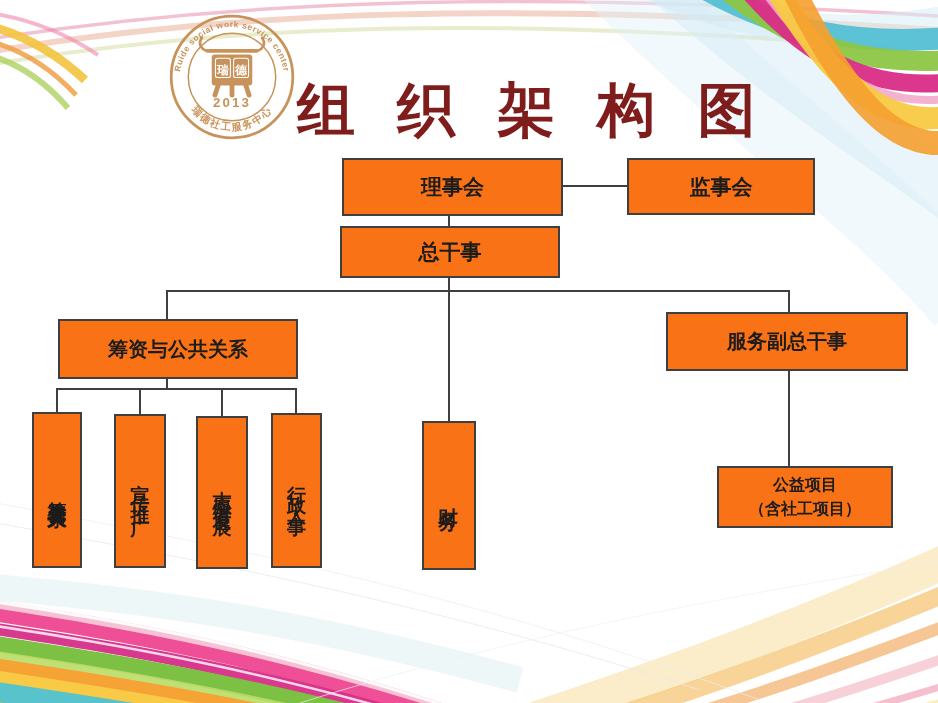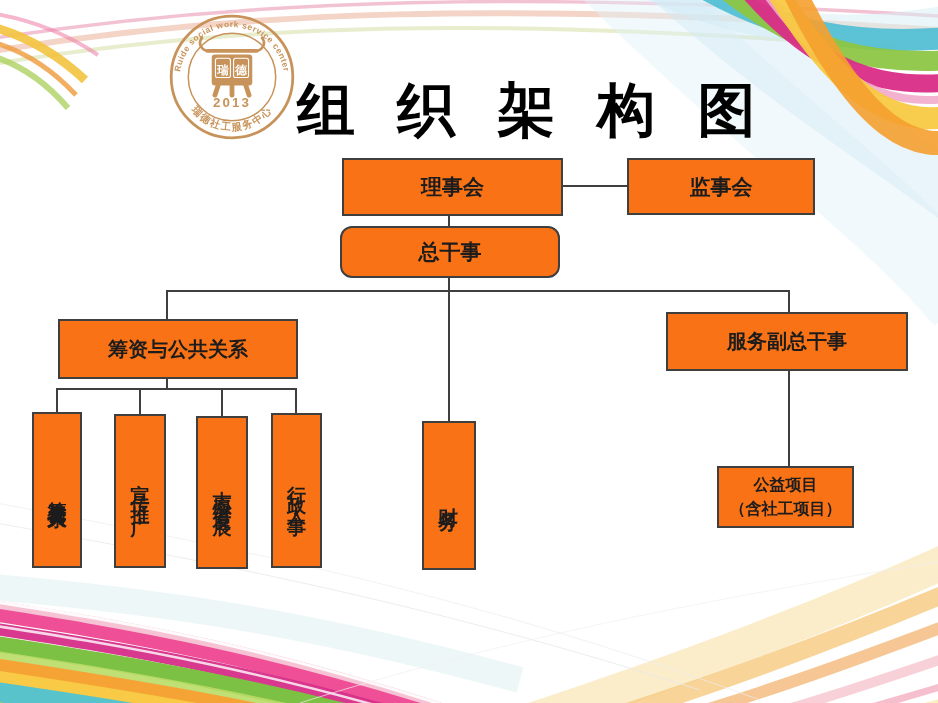--- a/index.html
+++ b/index.html
@@ -3,21 +3,21 @@
 <meta charset="utf-8">
 <style>
   html,body{margin:0;padding:0;background:#ffffff;}
   .canvas{
     position:relative;width:938px;height:703px;overflow:hidden;background:#ffffff;
     font-family:"Liberation Sans","DejaVu Sans",sans-serif;
   }
   svg.bg{position:absolute;left:0;top:0;z-index:0;}
   .title{
     position:absolute;left:297px;top:42px;z-index:2;
-    font-size:58px;font-weight:bold;color:#000000;
+    font-size:58px;font-weight:bold;color:#7f1d1d;
     letter-spacing:13px;white-space:nowrap;line-height:1;
   }
   .logo{position:absolute;left:168px;top:13px;width:128px;height:128px;z-index:2;}
   .box{
     position:absolute;box-sizing:border-box;background:#f97316;
     border:2px solid #3f3f3f;color:#1c1c1c;z-index:2;
     display:flex;align-items:center;justify-content:center;
     font-size:21px;font-weight:600;text-align:center;
   }
   .box.vert{
@@ -133,21 +133,21 @@
   <div class="conn" style="left:788px;top:371px;width:2px;height:95px;"></div>
 
   <div class="box" style="left:342px;top:158px;width:221px;height:58px;">
     <span>理事会</span>
   </div>
 
   <div class="box" style="left:627px;top:158px;width:188px;height:57px;">
     <span>监事会</span>
   </div>
 
-  <div class="box" style="left:340px;top:226px;width:220px;height:52px;border-radius:12px;">
+  <div class="box" style="left:340px;top:226px;width:220px;height:52px;">
     <span>总干事</span>
   </div>
 
   <div class="box" style="left:58px;top:319px;width:240px;height:60px;font-size:20px;">
     <span>筹资与公共关系</span>
   </div>
 
   <div class="box" style="left:666px;top:312px;width:242px;height:59px;font-size:20px;">
     <span>服务副总干事</span>
   </div>
@@ -165,20 +165,20 @@
   </div>
 
   <div class="box vert" style="left:271px;top:413px;width:51px;height:155px;letter-spacing:10px;">
     <span>行政人事</span>
   </div>
 
   <div class="box vert" style="left:422px;top:421px;width:54px;height:149px;letter-spacing:4px;font-size:20px;">
     <span>财务</span>
   </div>
 
-  <div class="box" style="left:717px;top:466px;width:137px;height:62px;">
+  <div class="box" style="left:717px;top:466px;width:176px;height:62px;">
     <div class="two-line">
       <div>公益项目</div>
       <div>（含社工项目）</div>
     </div>
   </div>
 
 </div>
 
 </body></html>

